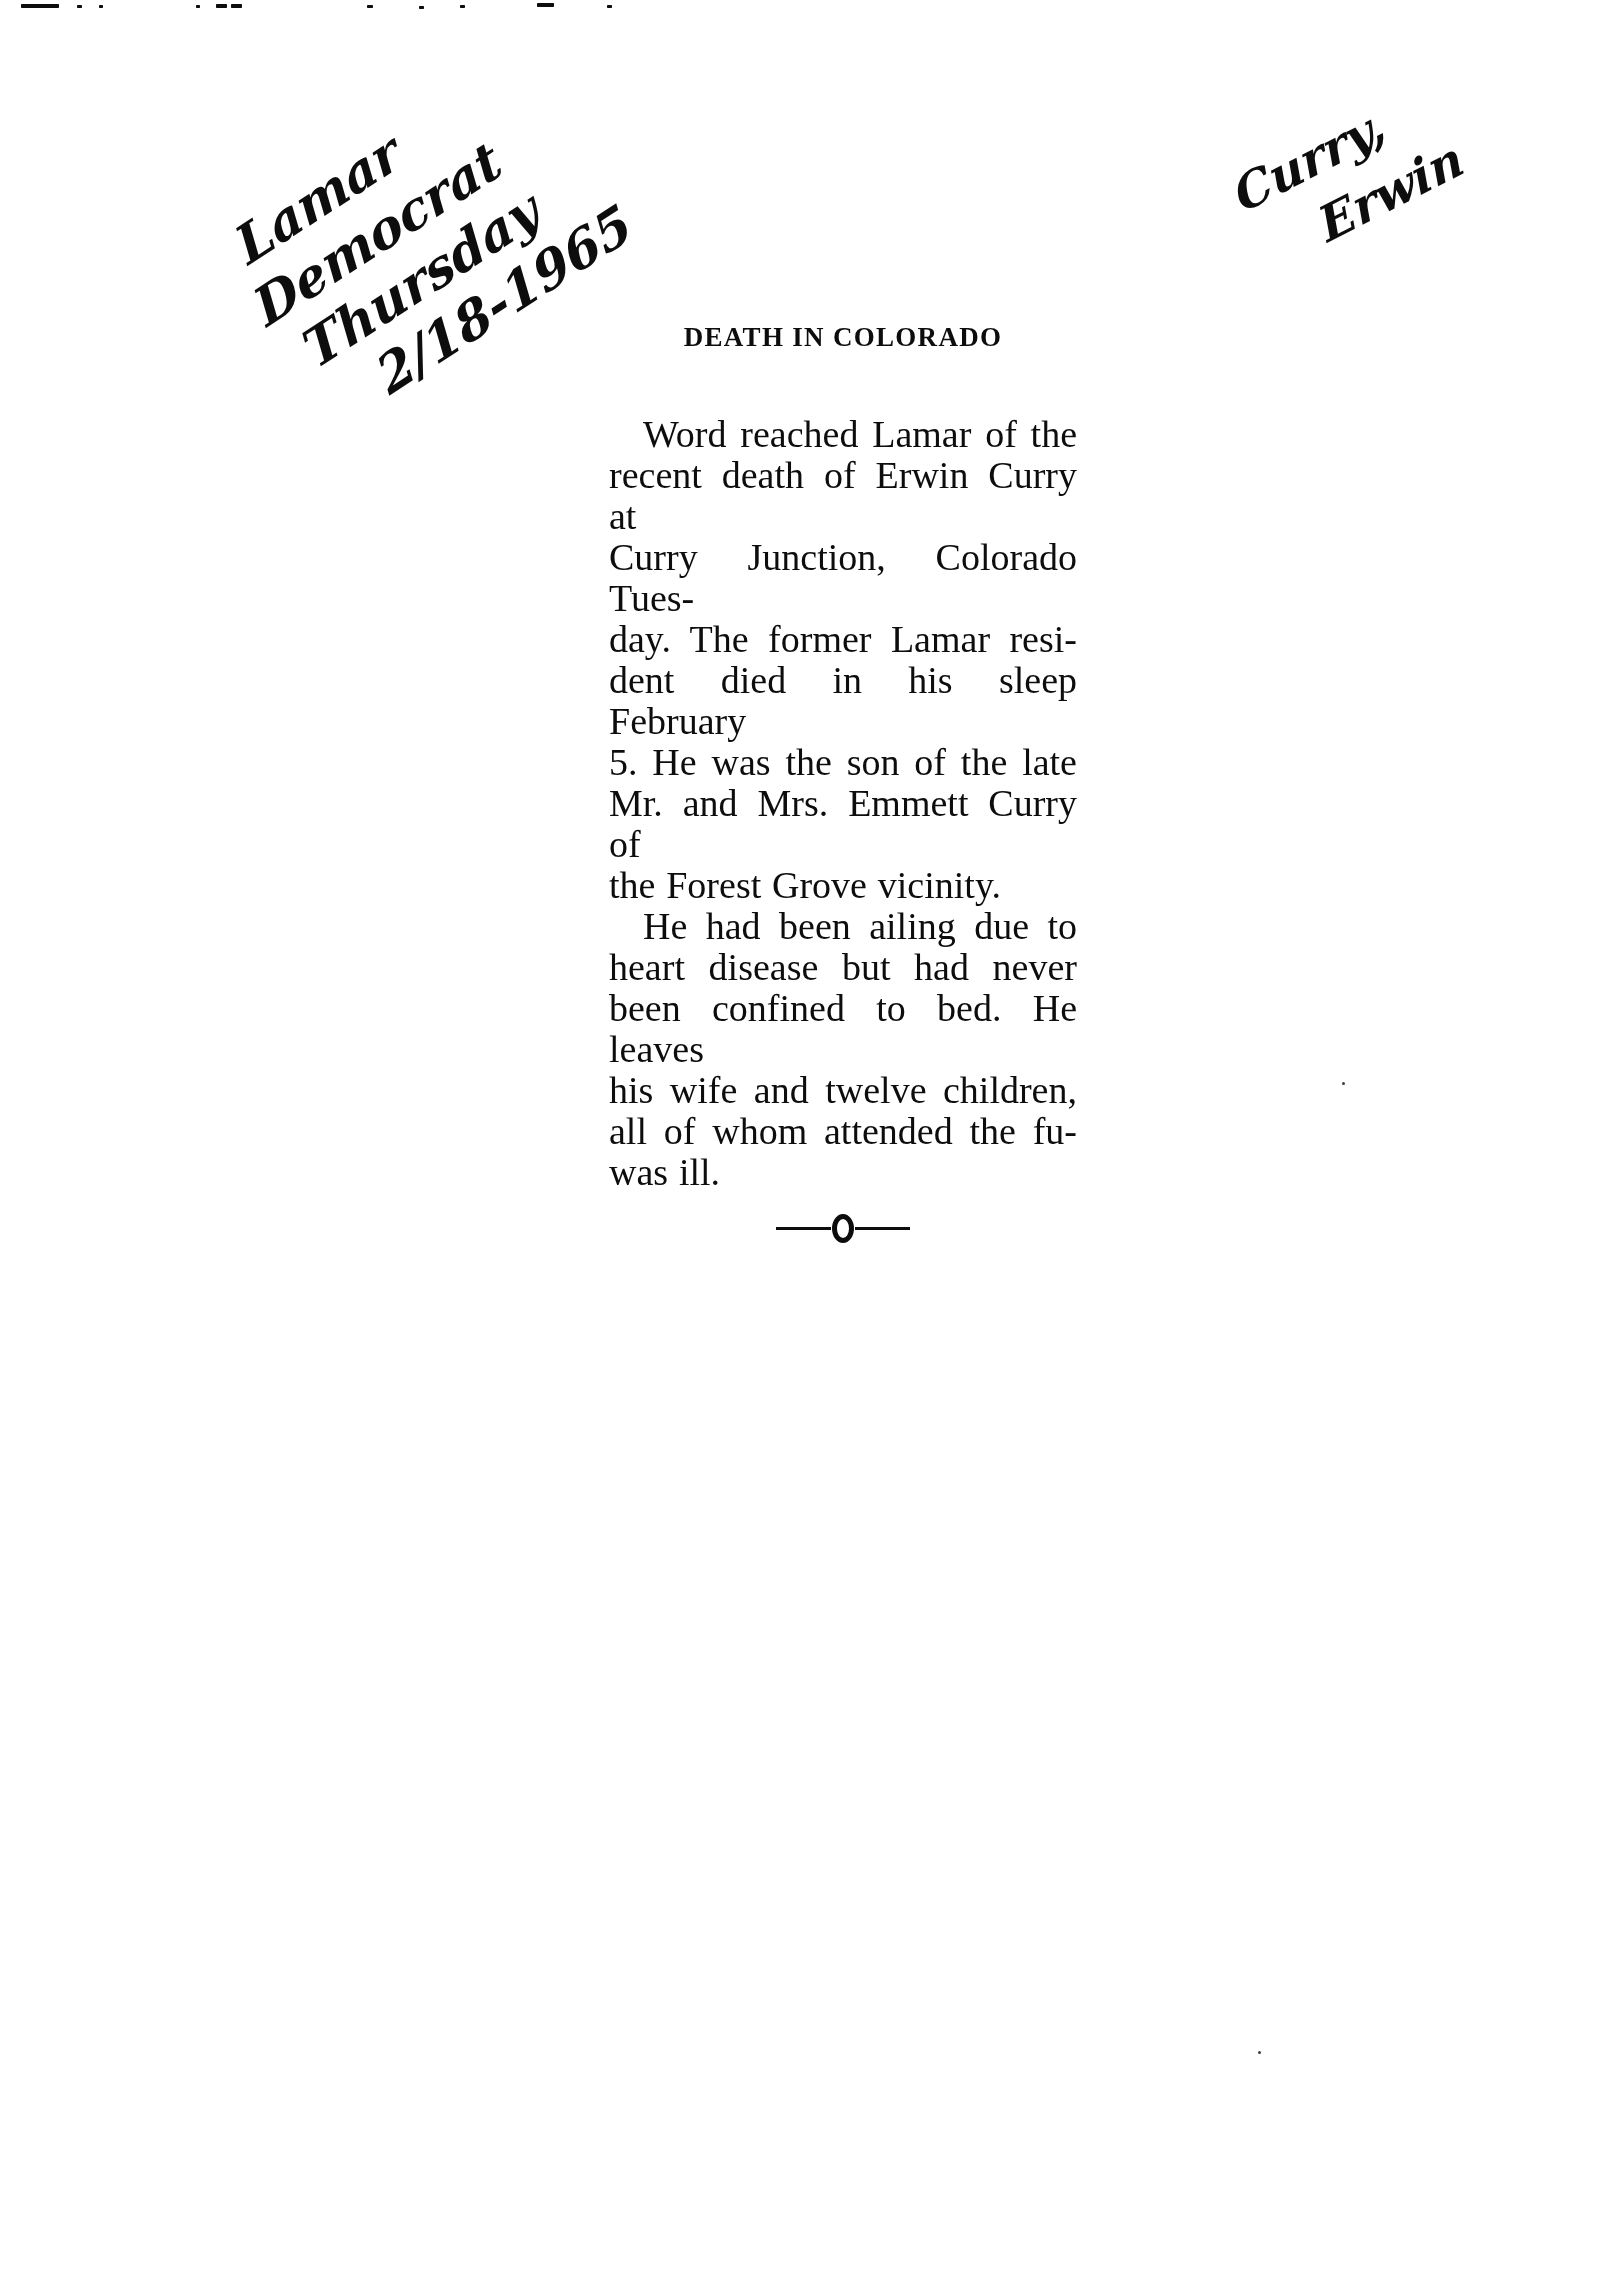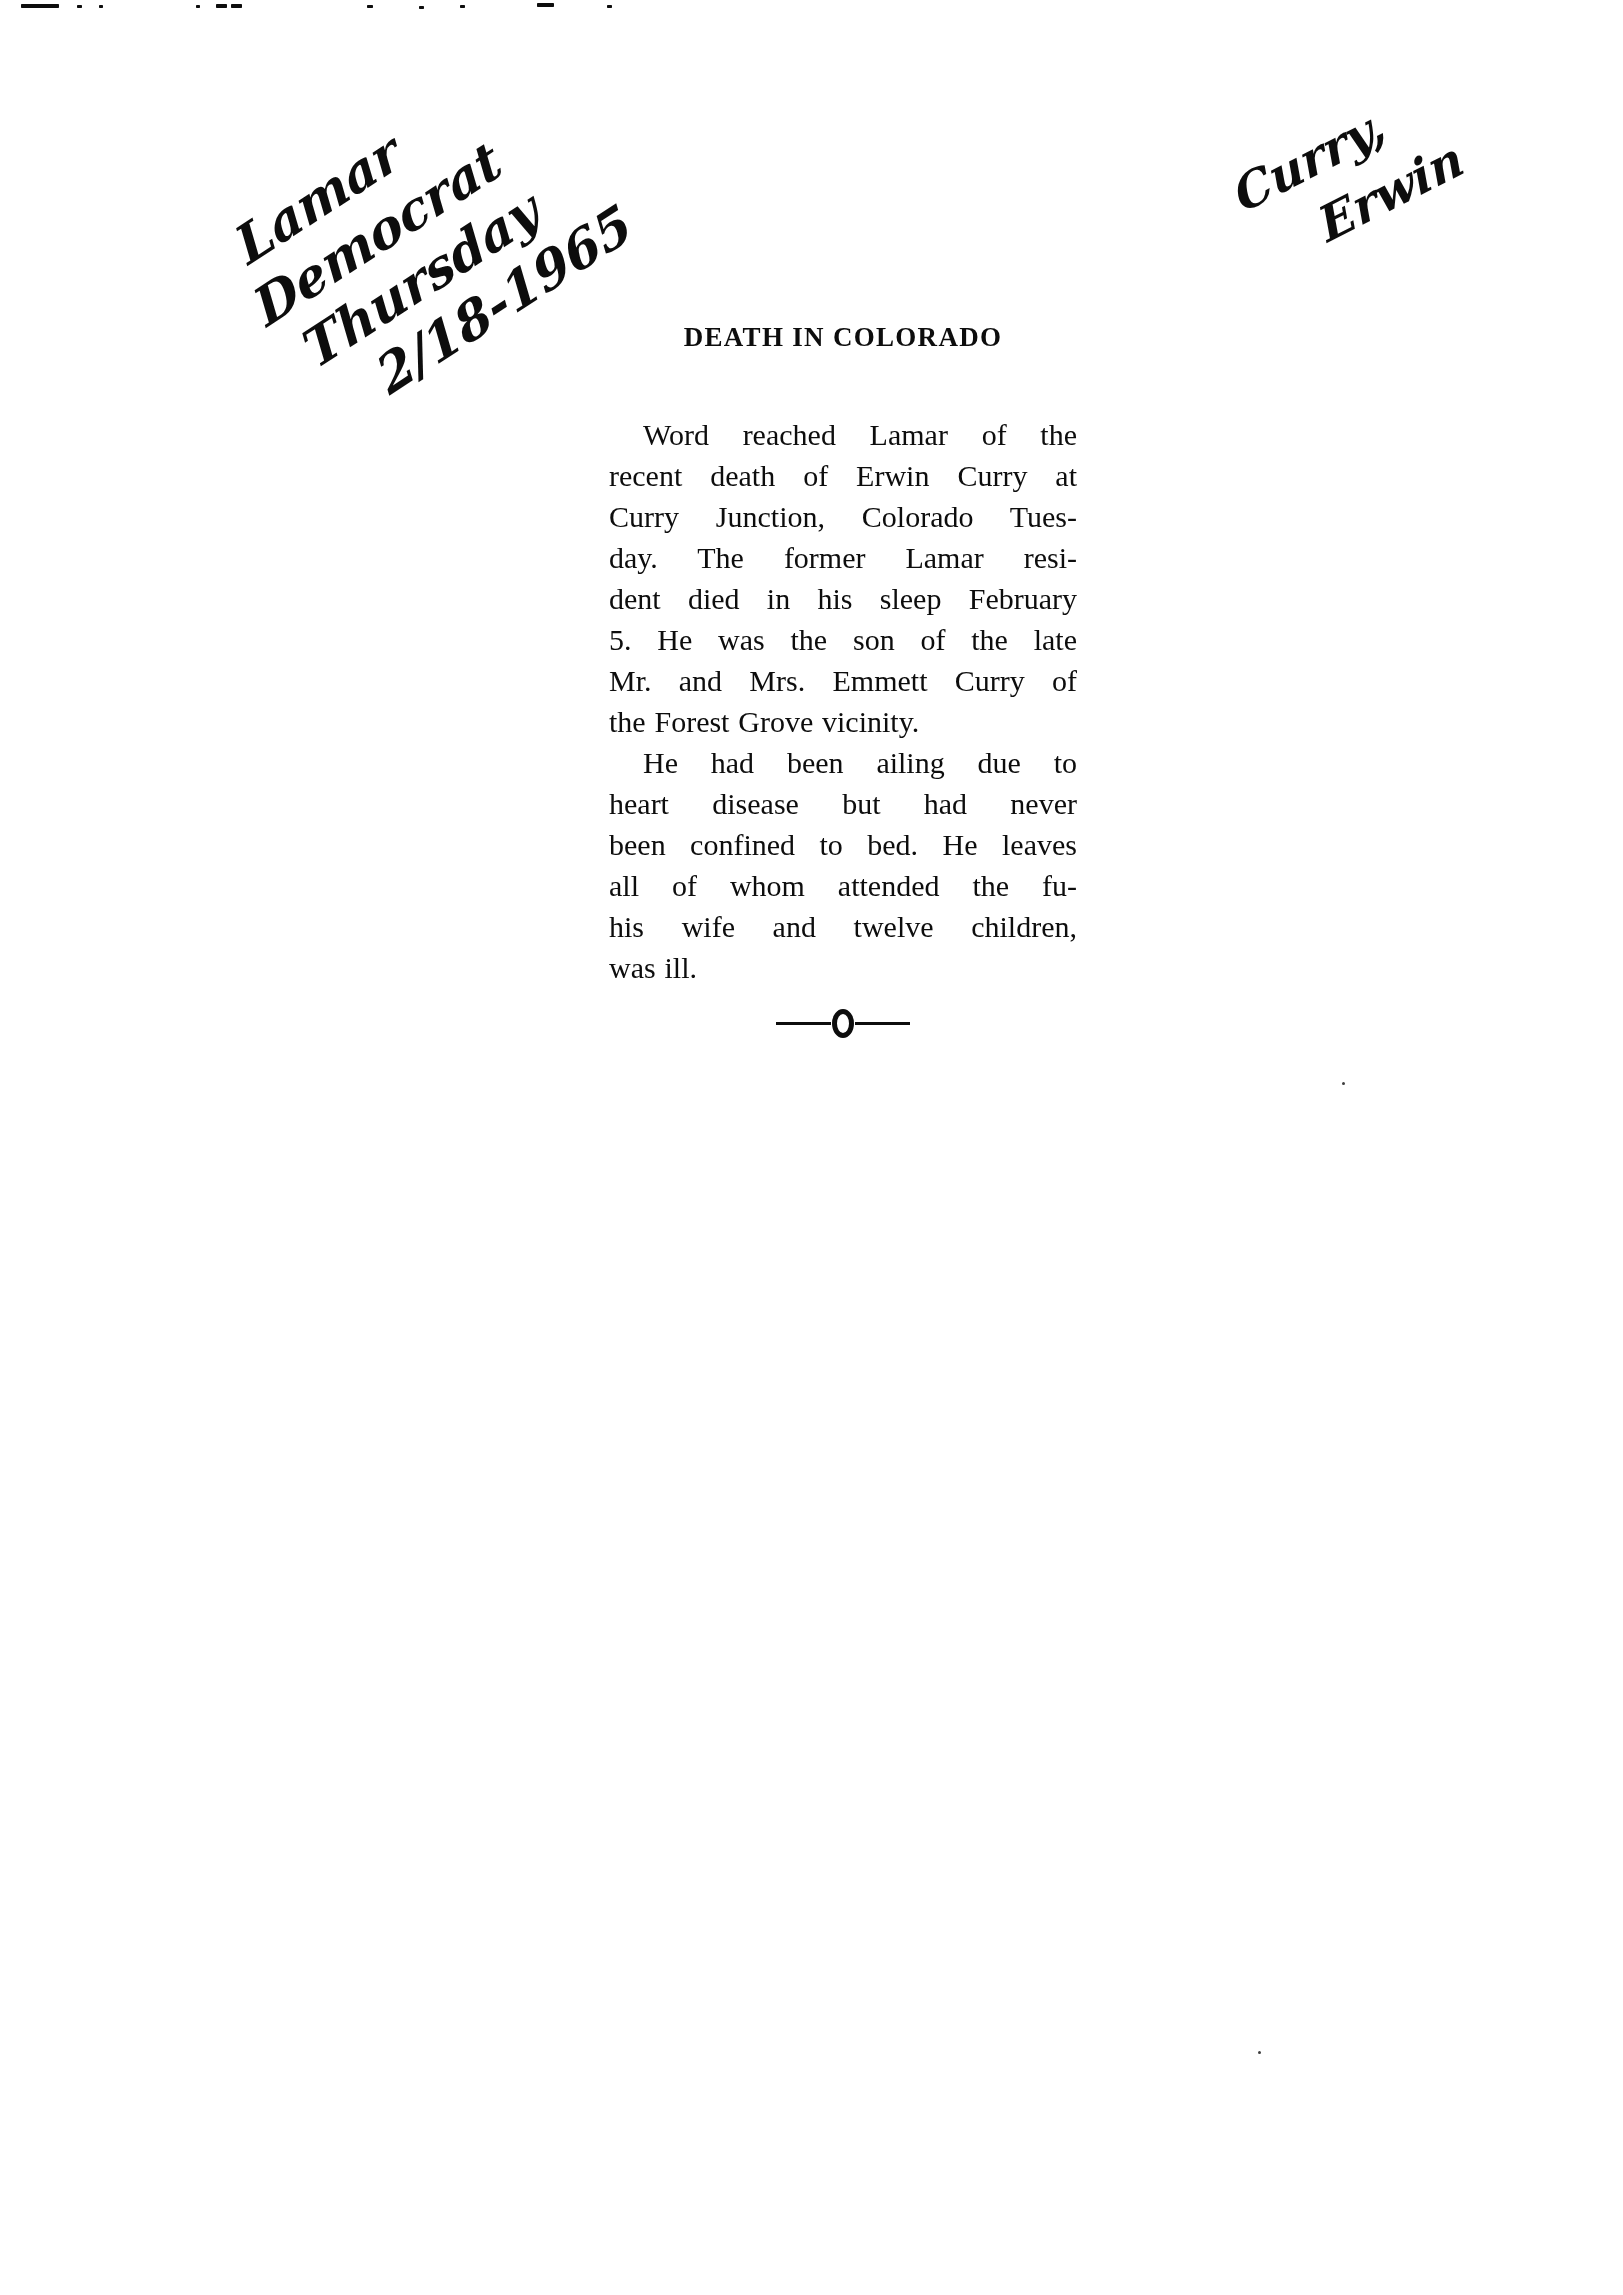--- a/index.html
+++ b/index.html
@@ -67,21 +67,21 @@
     font-family: "Liberation Serif", serif;
     font-size: 27px;
     font-weight: bold;
     letter-spacing: 1.3px;
     text-align: center;
     line-height: 41px;
     margin-bottom: 56px;
     white-space: nowrap;
   }
   .para .line {
-    font-size: 30px;
+    font-size: 38px;
     line-height: 41px;
     text-align: justify;
     text-align-last: justify;
     white-space: normal;
     word-spacing: 1.3px;
   }
   .para .line.indent { padding-left: 34px; }
   .para .line.last {
     text-align: center;
     text-align-last: left;
@@ -160,22 +160,22 @@
       <div class="line">dent died in his sleep February</div>
       <div class="line">5. He was the son of the late</div>
       <div class="line">Mr. and Mrs. Emmett Curry of</div>
       <div class="line last">the Forest Grove vicinity.</div>
     </div>
 
     <div class="para">
       <div class="line indent">He had been ailing due to</div>
       <div class="line">heart disease but had never</div>
       <div class="line">been confined to bed. He leaves</div>
+      <div class="line">his wife and twelve children,</div>
       <div class="line">all of whom attended the fu-</div>
-      <div class="line">his wife and twelve children,</div>
       <div class="line last">was ill.</div>
     </div>
 
     <div class="endmark">
       <span class="rule"></span>
       <span class="ring"></span>
       <span class="rule"></span>
     </div>
   </article>
 

